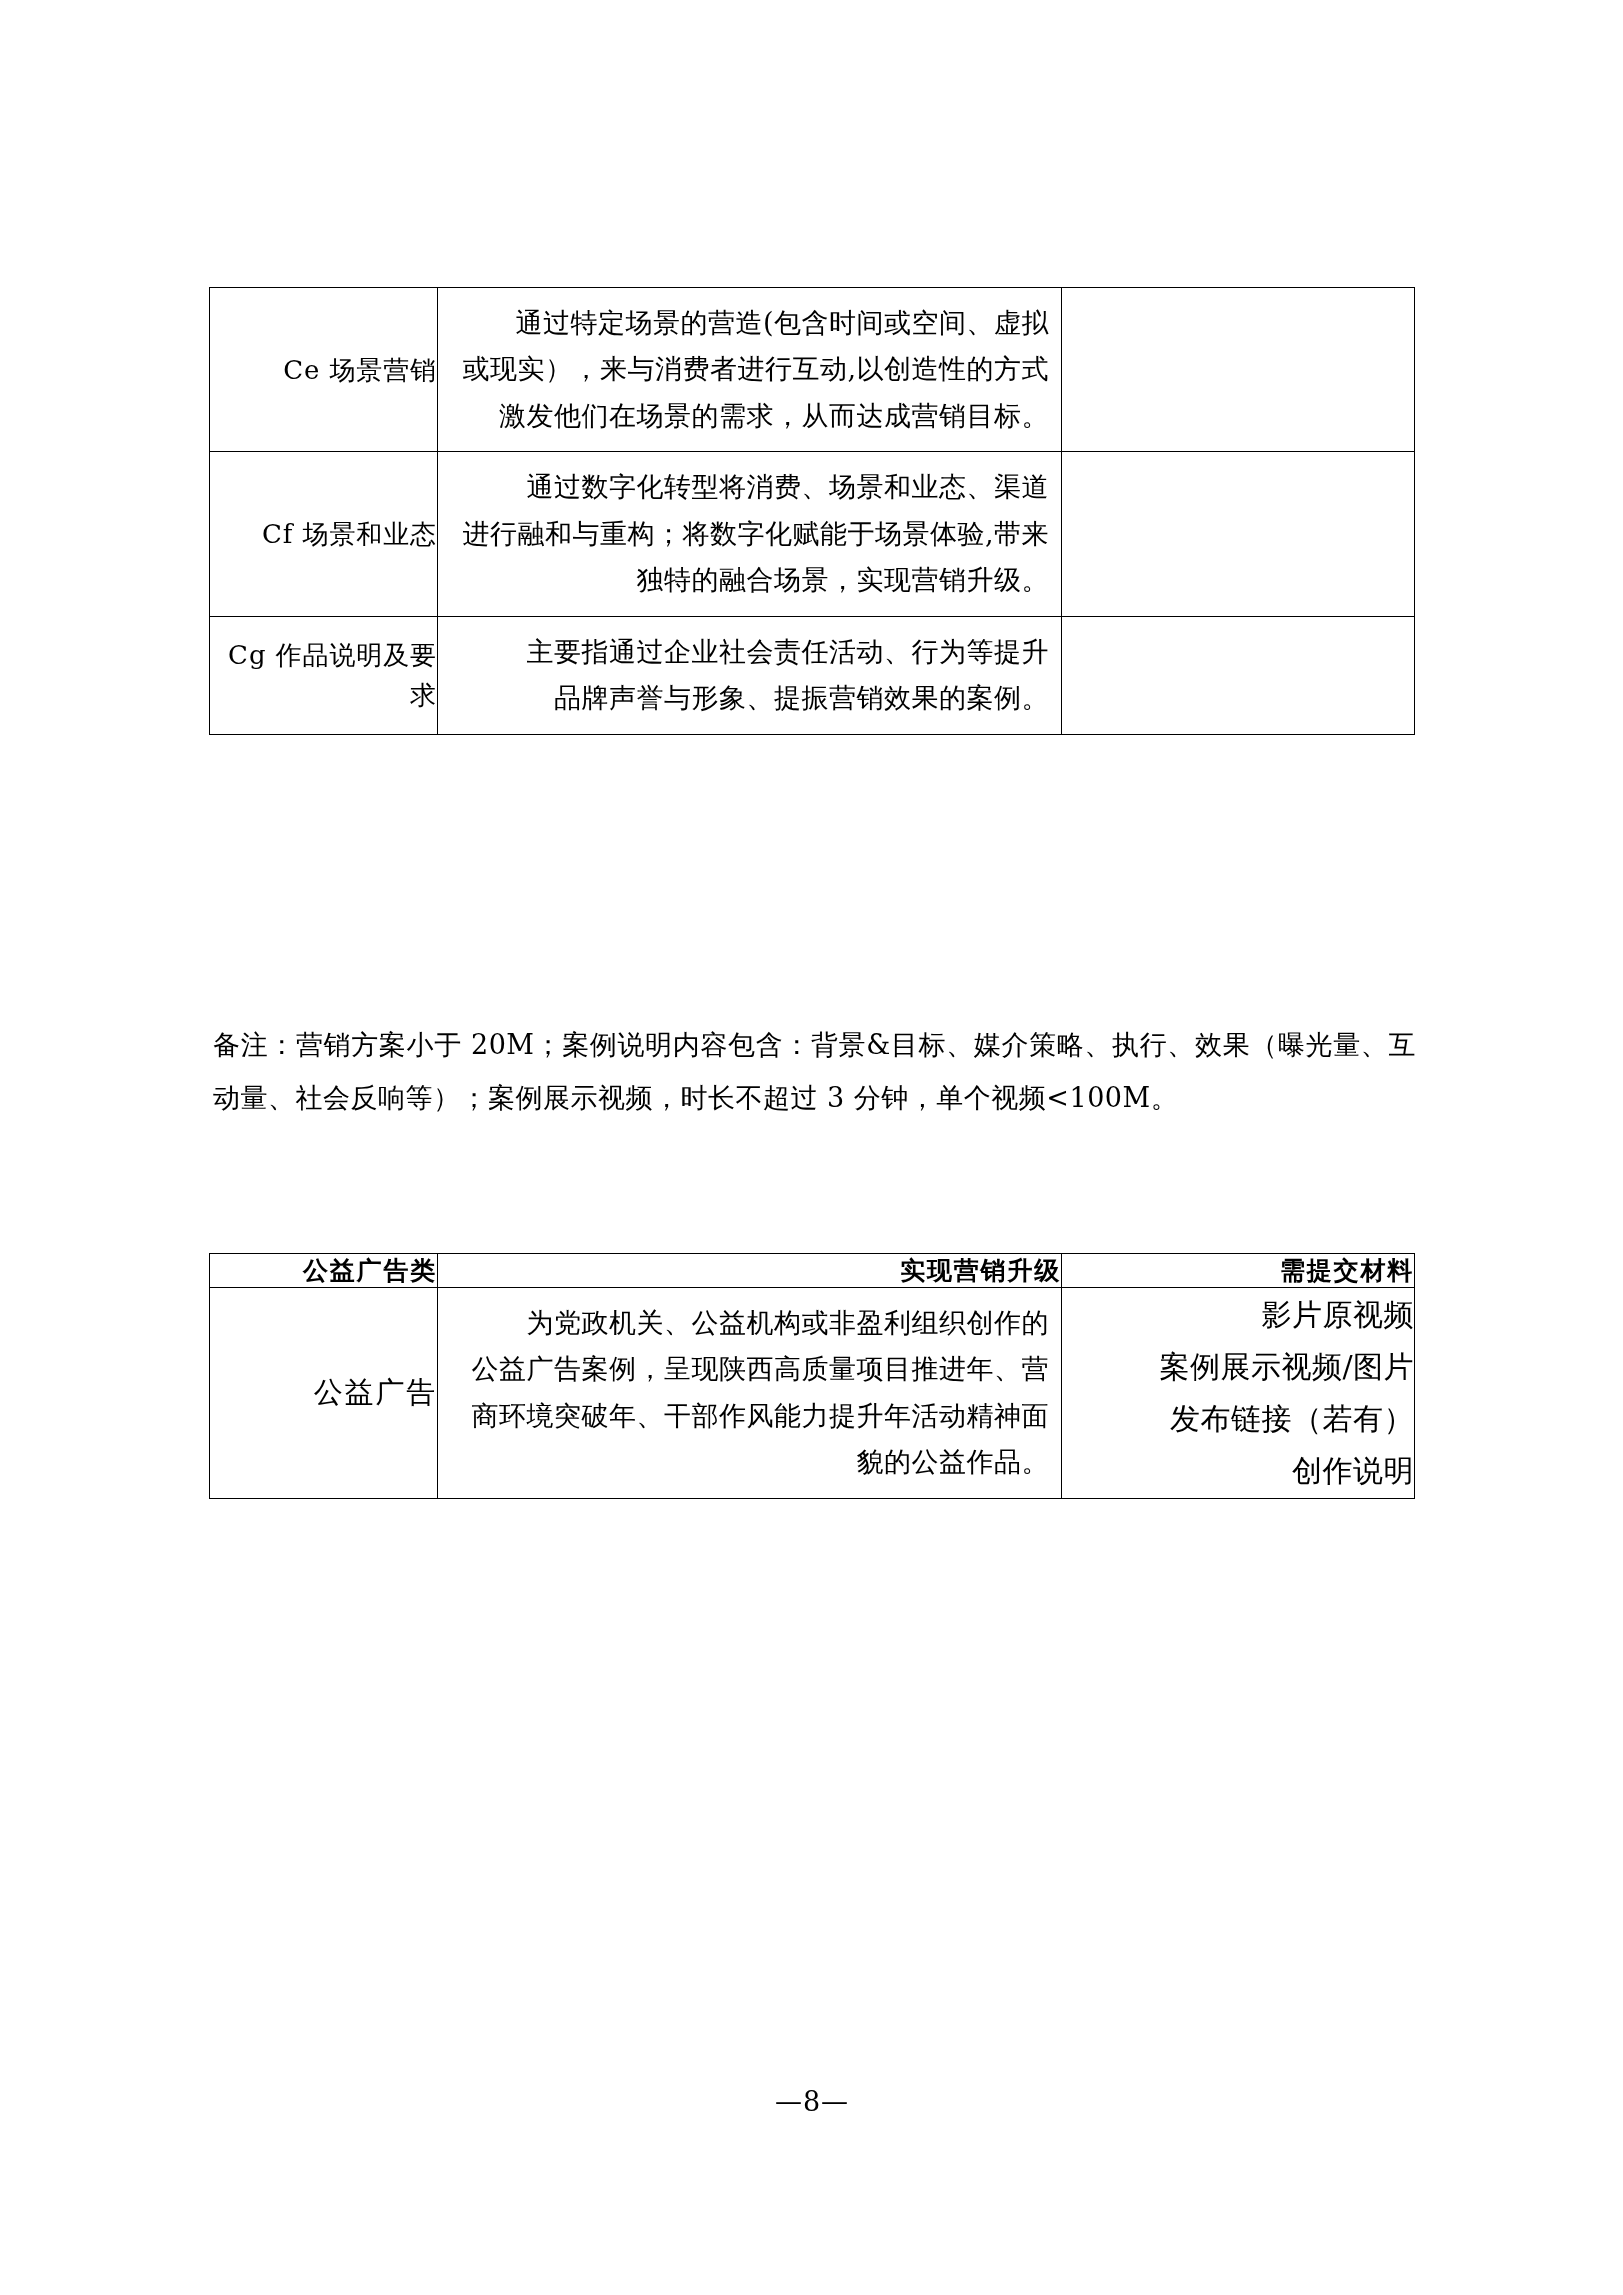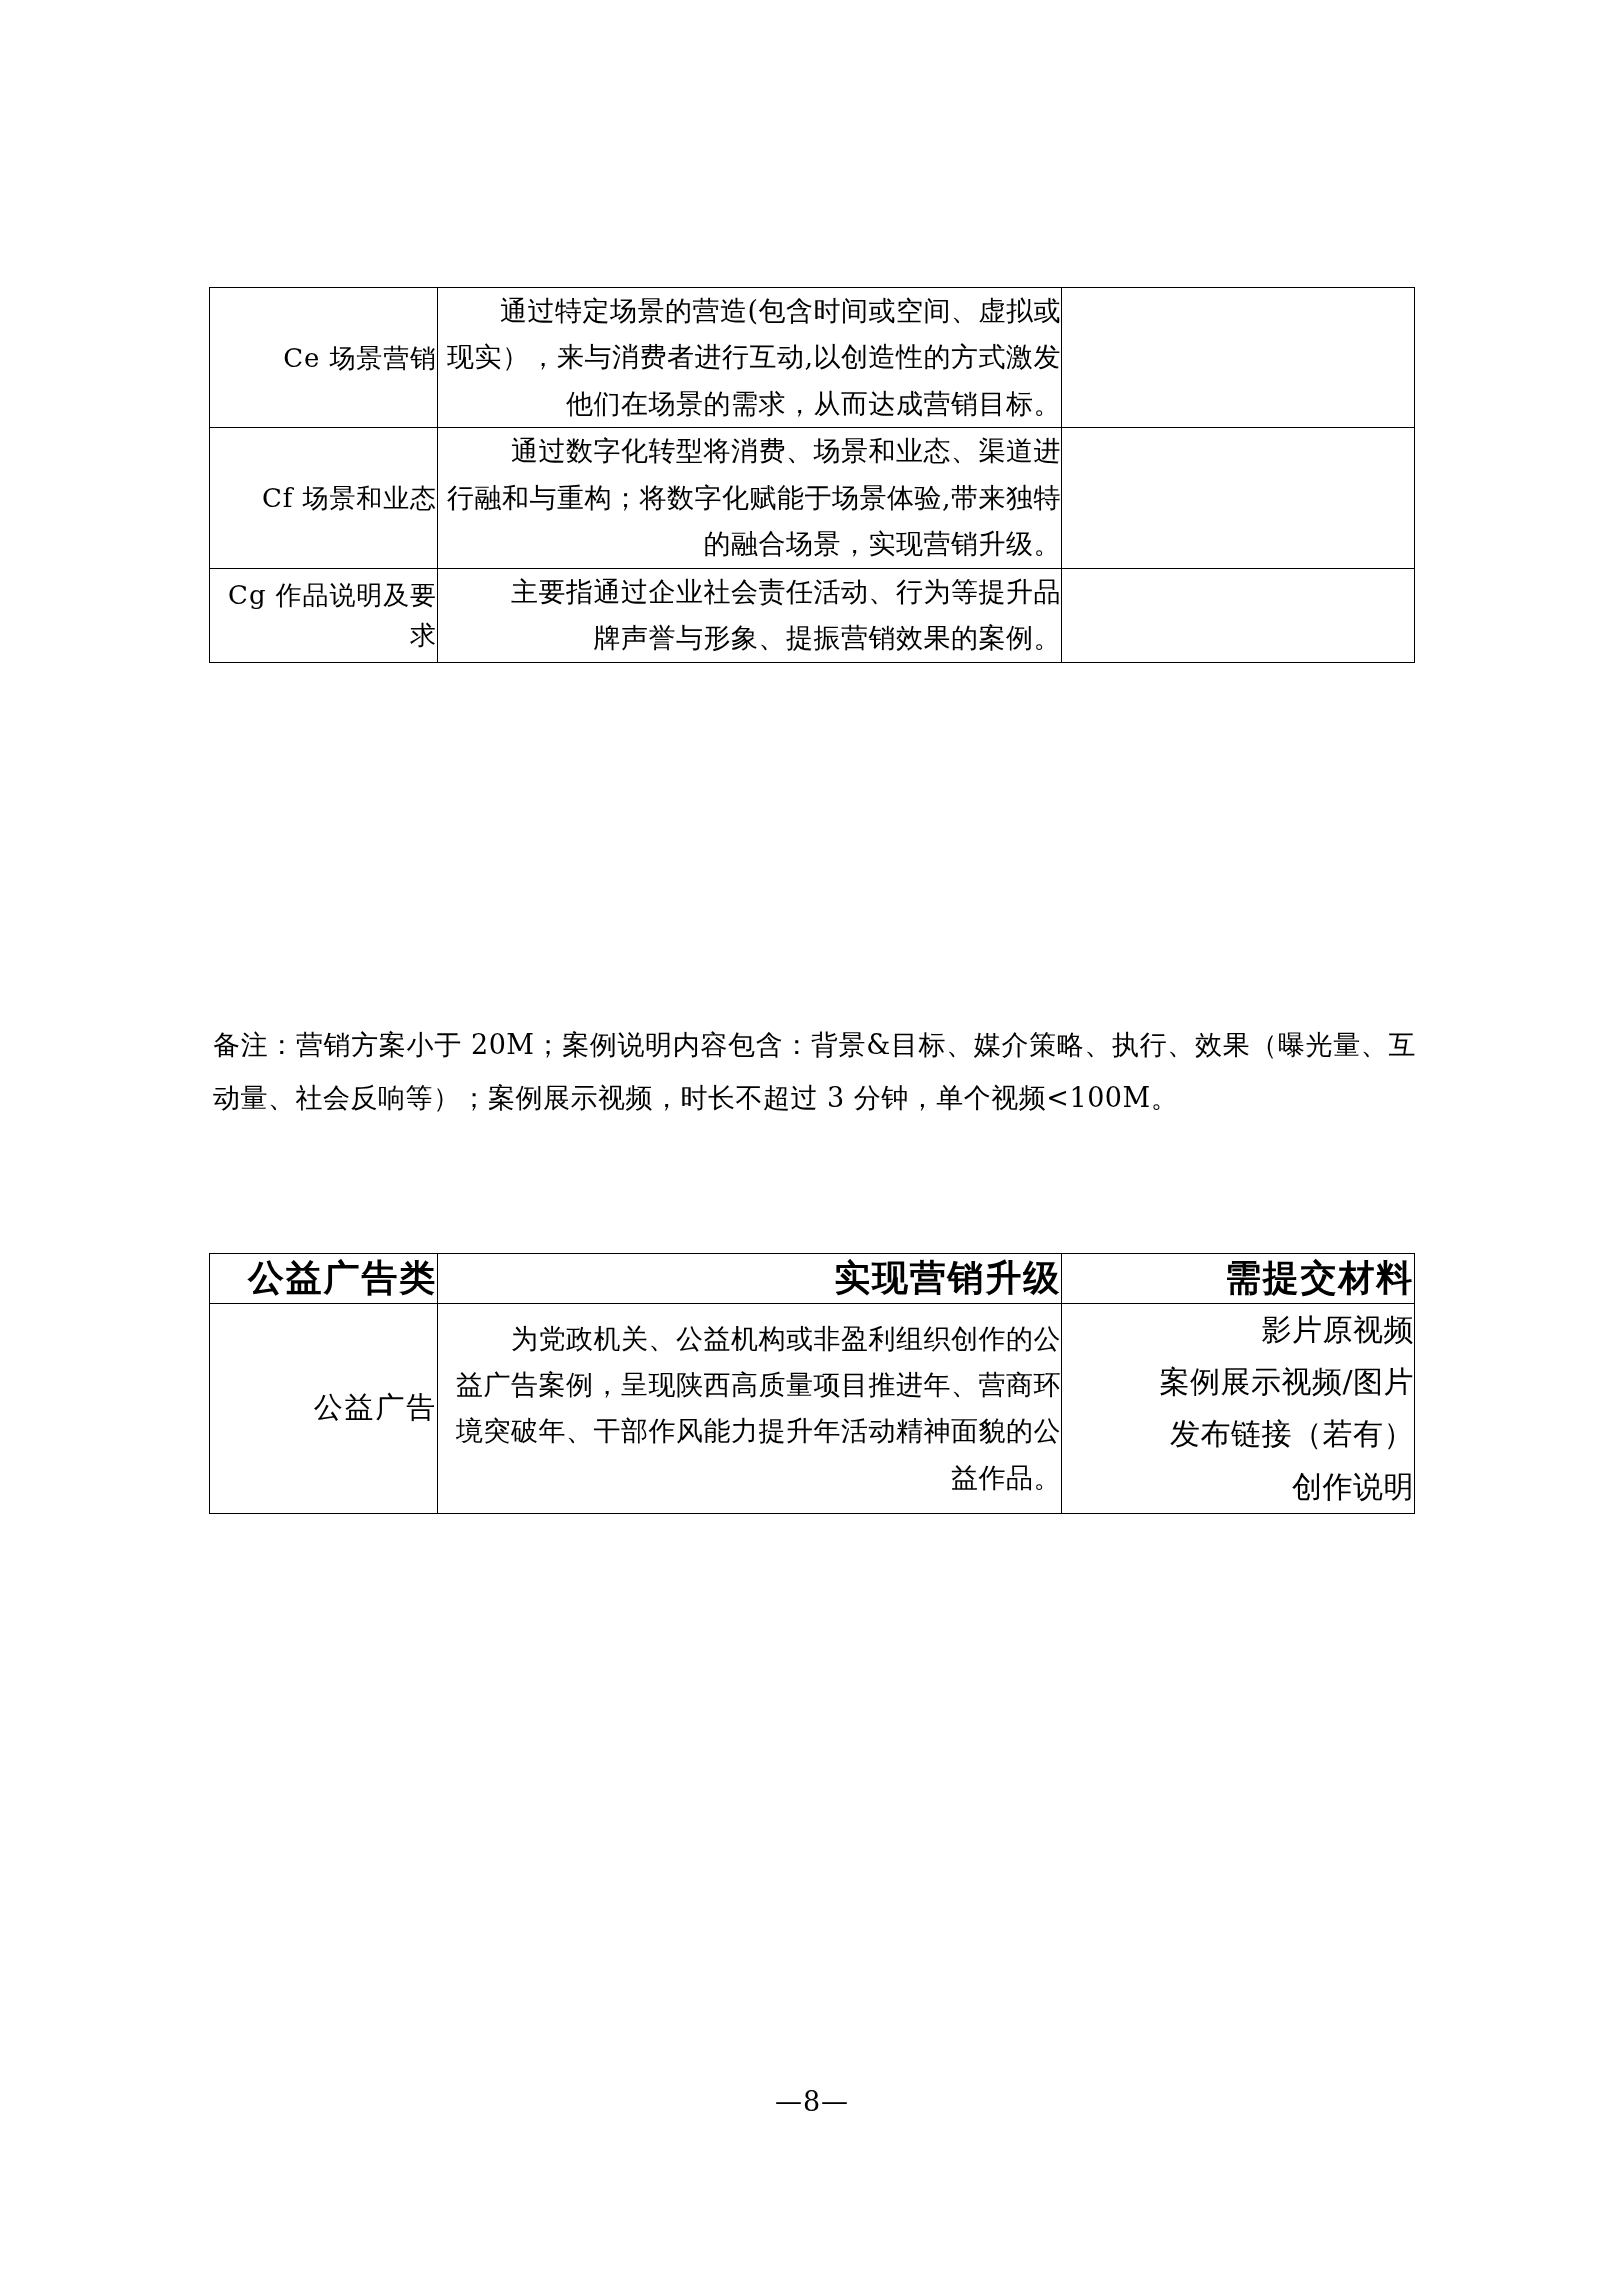--- a/index.html
+++ b/index.html
@@ -55,21 +55,21 @@
   }
   .desc-cell {
     font-size: 27px;
     line-height: 1.72;
     letter-spacing: 0.5px;
     padding: 20px 18.4px 20px 20px;
     text-align: justify;
     text-justify: inter-ideograph;
   }
   .desc-cell p {
-    margin: 0;
+    margin: 12px;
     text-indent: 2em;
   }
   .blank-cell { }
 
   
   #note-paragraph {
     position: absolute;
     left: 213px;
     top: 1019px;
     width: 1203px;
@@ -85,21 +85,21 @@
     position: absolute;
     left: 209px;
     top: 1253px;
     width: 1205px;
   }
   #table-public-ad col.c1 { width: 228px; }
   #table-public-ad col.c2 { width: 624px; }
   #table-public-ad col.c3 { width: 353px; }
 
   .hdr-cell {
-    font-size: 36px;
+    font-size: 25px;
     font-weight: bold;
     letter-spacing: 1.8px;
     text-align: center;
     padding: 14.7px 5.5px;
   }
   .center-cat {
     font-size: 29px;
     letter-spacing: 1.8px;
     text-align: center;
     padding: 9.2px;

